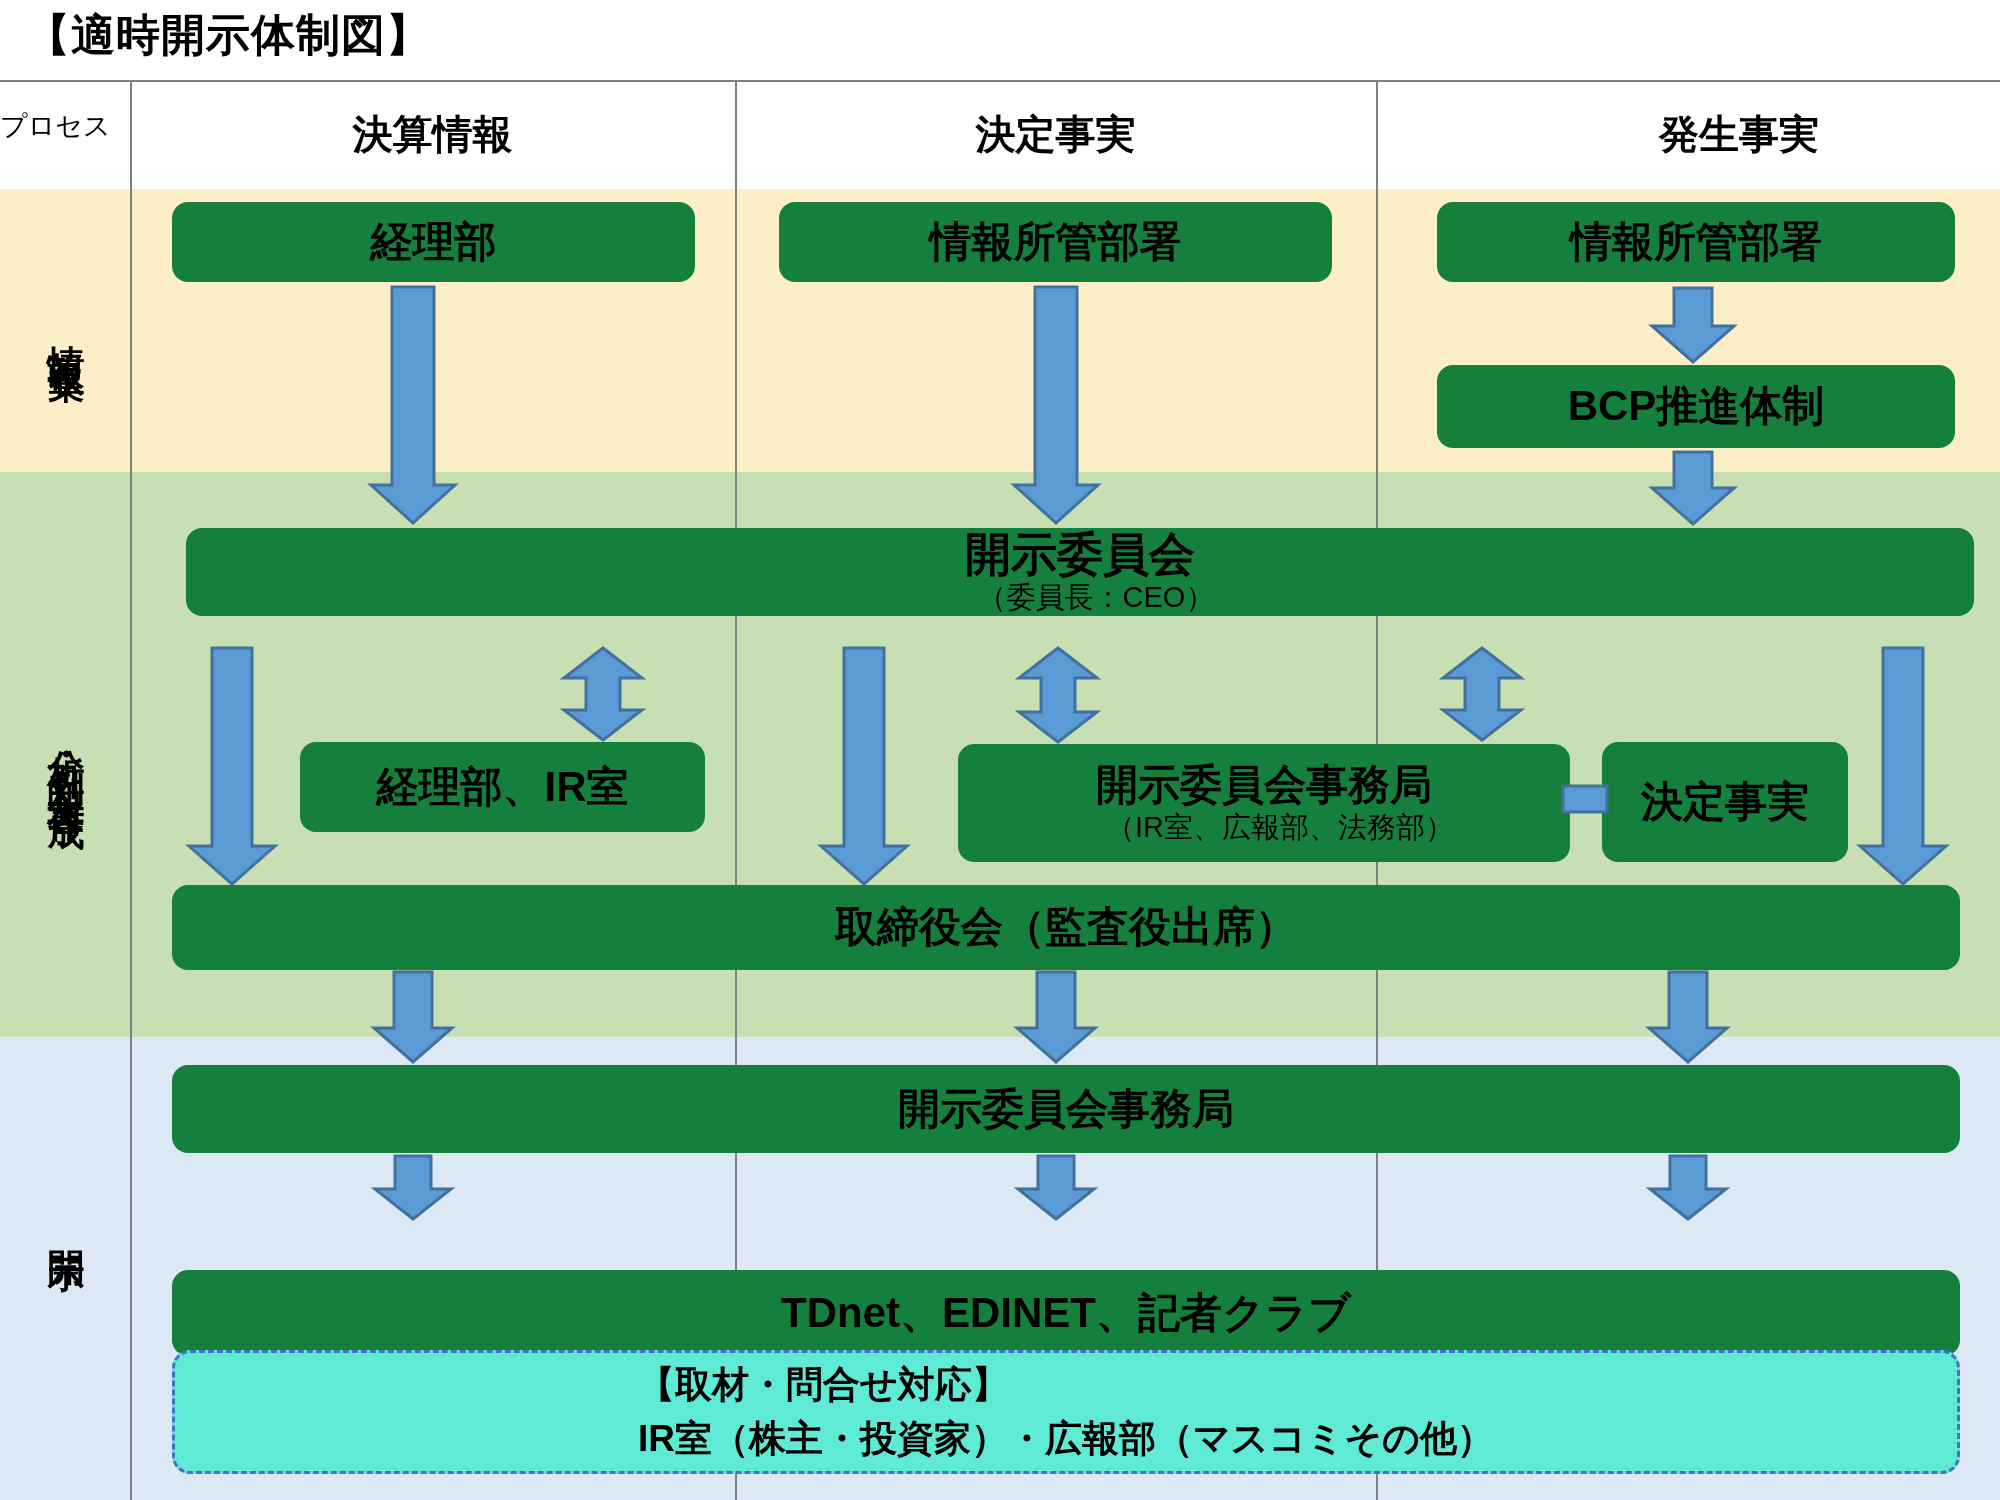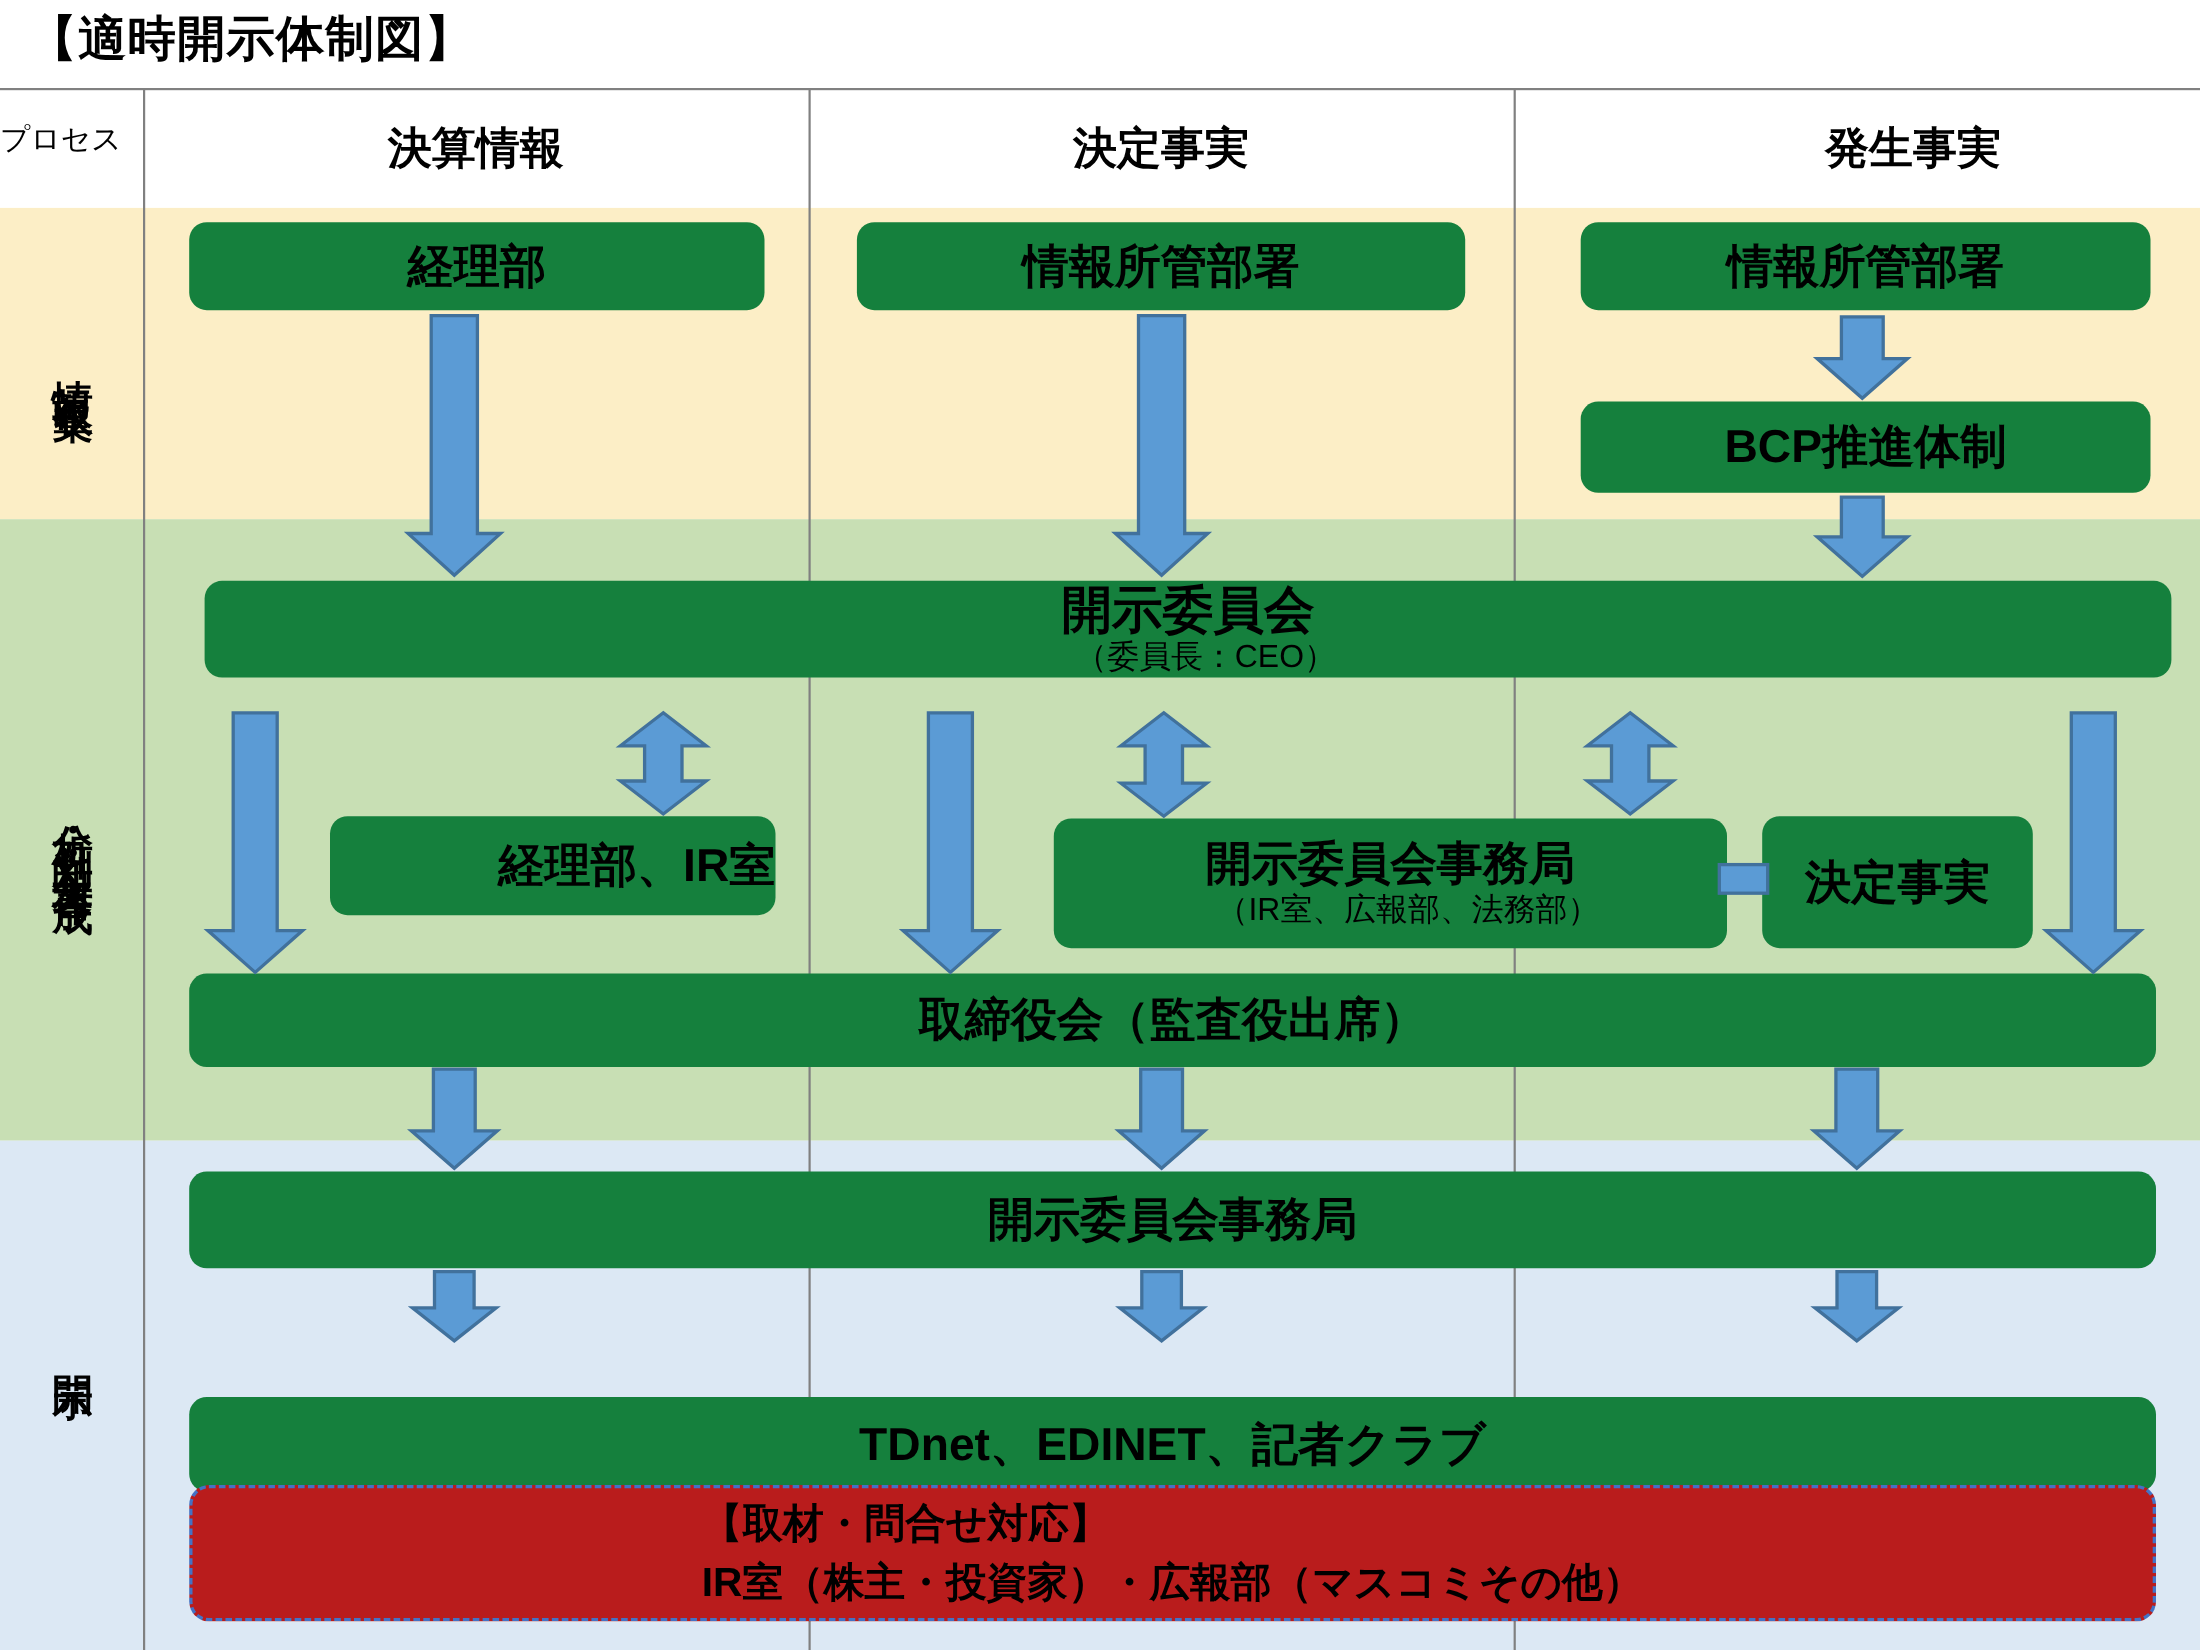--- a/index.html
+++ b/index.html
@@ -33,21 +33,21 @@
   }
   .node{
     position:absolute;background:#15803d;border-radius:16px;
     display:flex;flex-direction:column;align-items:center;justify-content:center;
     text-align:center;
   }
   .node .main{font-size:42px;font-weight:bold;line-height:1.15;white-space:nowrap;}
   .node .main-lg{font-size:46px;font-weight:bold;line-height:1.1;white-space:nowrap;}
   .node .sub{font-size:29px;font-weight:normal;line-height:1.2;white-space:nowrap;margin-left:32px;}
   .node-dashed{
-    position:absolute;background:#b91c1c;border:3px dashed #4472C4;border-radius:18px;
+    position:absolute;background:#5eead4;border:3px dashed #4472C4;border-radius:18px;
     display:flex;align-items:center;justify-content:center;
   }
   .node-dashed .inner{width:fit-content;margin:0 auto;text-align:left;}
   .node-dashed .line{font-size:37px;font-weight:bold;line-height:1.45;white-space:nowrap;}
   #arrow-layer{position:absolute;left:0;top:0;pointer-events:none;}
 </style>
 </head>
 <body>
 
 <div id="canvas">
@@ -82,21 +82,21 @@
     <div class="main">情報所管部署</div>
   </div>
   <div class="node" style="left:1437px;top:365px;width:518px;height:83px;">
     <div class="main">BCP推進体制</div>
   </div>
 
   <div class="node" style="left:186px;top:528px;width:1788px;height:88px;">
     <div class="main-lg">開示委員会</div>
     <div class="sub">（委員長：CEO）</div>
   </div>
-  <div class="node" style="left:300px;top:742px;width:405px;height:90px;align-items:flex-end;">
+  <div class="node" style="left:300px;top:742px;width:405px;height:90px;">
     <div class="main">経理部、IR室</div>
   </div>
   <div class="node" style="left:958px;top:744px;width:612px;height:118px;">
     <div class="main">開示委員会事務局</div>
     <div class="sub">（IR室、広報部、法務部）</div>
   </div>
   <div class="node" style="left:1602px;top:742px;width:246px;height:120px;">
     <div class="main">決定事実</div>
   </div>
   <div class="node" style="left:172px;top:885px;width:1788px;height:85px;">

